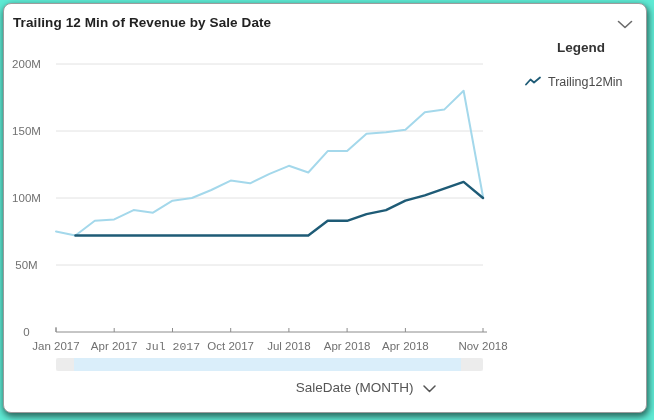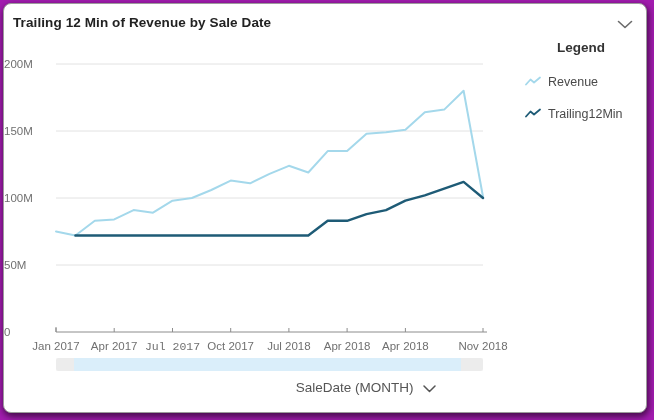--- a/index.html
+++ b/index.html
@@ -1,37 +1,37 @@
 <!DOCTYPE html>
 <html><head>
 <meta charset="utf-8">
 <style>
   html,body{margin:0;padding:0;background:#ffffff;font-family:"Liberation Sans","DejaVu Sans",sans-serif;}
-  .stage{position:relative;width:654px;height:420px;background:#a21caf;overflow:hidden;}
+  .stage{position:relative;width:654px;height:420px;background:#5eead4;overflow:hidden;}
   .card{
     position:absolute;left:3px;top:3px;width:644px;height:410px;
     background:#fff;border:1px solid #9c9c9c;border-radius:8px;
     box-shadow:1px 3px 6px 1px rgba(0,0,0,0.55);
     box-sizing:border-box;
   }
   .card-header{position:absolute;left:0;top:0;width:100%;height:34px;}
   .card-title{
     position:absolute;left:9px;top:11px;font-size:13.5px;font-weight:700;
     color:#222;letter-spacing:0.1px;
   }
   .header-chevron{position:absolute;right:13px;top:11px;cursor:pointer;}
   .legend-block{position:absolute;left:521px;top:36px;width:118px;}
   .legend-title{font-size:13.5px;font-weight:700;color:#333;margin-bottom:18px;margin-left:32px;}
   .legend-item{display:flex;align-items:center;margin-bottom:14px;cursor:pointer;}
   .legend-item .swatch{margin-right:7px;flex:0 0 auto;display:inline-block;}
   .legend-item .lbl{font-size:12.5px;color:#4a4a4a;}
   .chart-area{position:absolute;left:0;top:0;width:644px;height:410px;}
   #plot-svg{position:absolute;left:0;top:0;}
   .y-tick{
-    position:absolute;left:0;width:45px;text-align:left;
+    position:absolute;left:0;width:45px;text-align:center;
     font-size:11.5px;color:#707070;transform:translateY(-50%);
   }
   .x-tick{
     position:absolute;width:72px;text-align:center;top:336px;
     font-size:11.5px;color:#707070;
   }
   .slider{position:absolute;left:52px;top:354px;width:427px;height:13px;background:#fbfbfb;}
   .slider .handle{position:absolute;top:0;height:13px;background:#ececec;cursor:ew-resize;}
   .slider .handle.left{left:0;width:18px;border-radius:2px 0 0 2px;}
   .slider .handle.right{left:405px;width:22px;border-radius:0 2px 2px 0;}
@@ -106,26 +106,20 @@
             </svg>
         </span>
       </div>
     </div>
 
     <div class="legend-block">
       <div class="legend-title">Legend</div>
       <div id="legend-items">
           <div class="legend-item">
             <span class="swatch"><svg width="16" height="11" viewBox="0 0 16 11">
-                <polyline points="1,8.5 5.5,3.5 9,6.5 15,1.5" fill="none" stroke="#a4d8eb" stroke-width="1.8" stroke-linecap="round" stroke-linejoin="round"></polyline>
-              </svg></span>
-            <span class="lbl">Revenue</span>
-          </div>
-          <div class="legend-item">
-            <span class="swatch"><svg width="16" height="11" viewBox="0 0 16 11">
                 <polyline points="1,8.5 5.5,3.5 9,6.5 15,1.5" fill="none" stroke="#1e5b76" stroke-width="1.8" stroke-linecap="round" stroke-linejoin="round"></polyline>
               </svg></span>
             <span class="lbl">Trailing12Min</span>
           </div>
         </div>
     </div>
 
   </div>
 </div>
 

